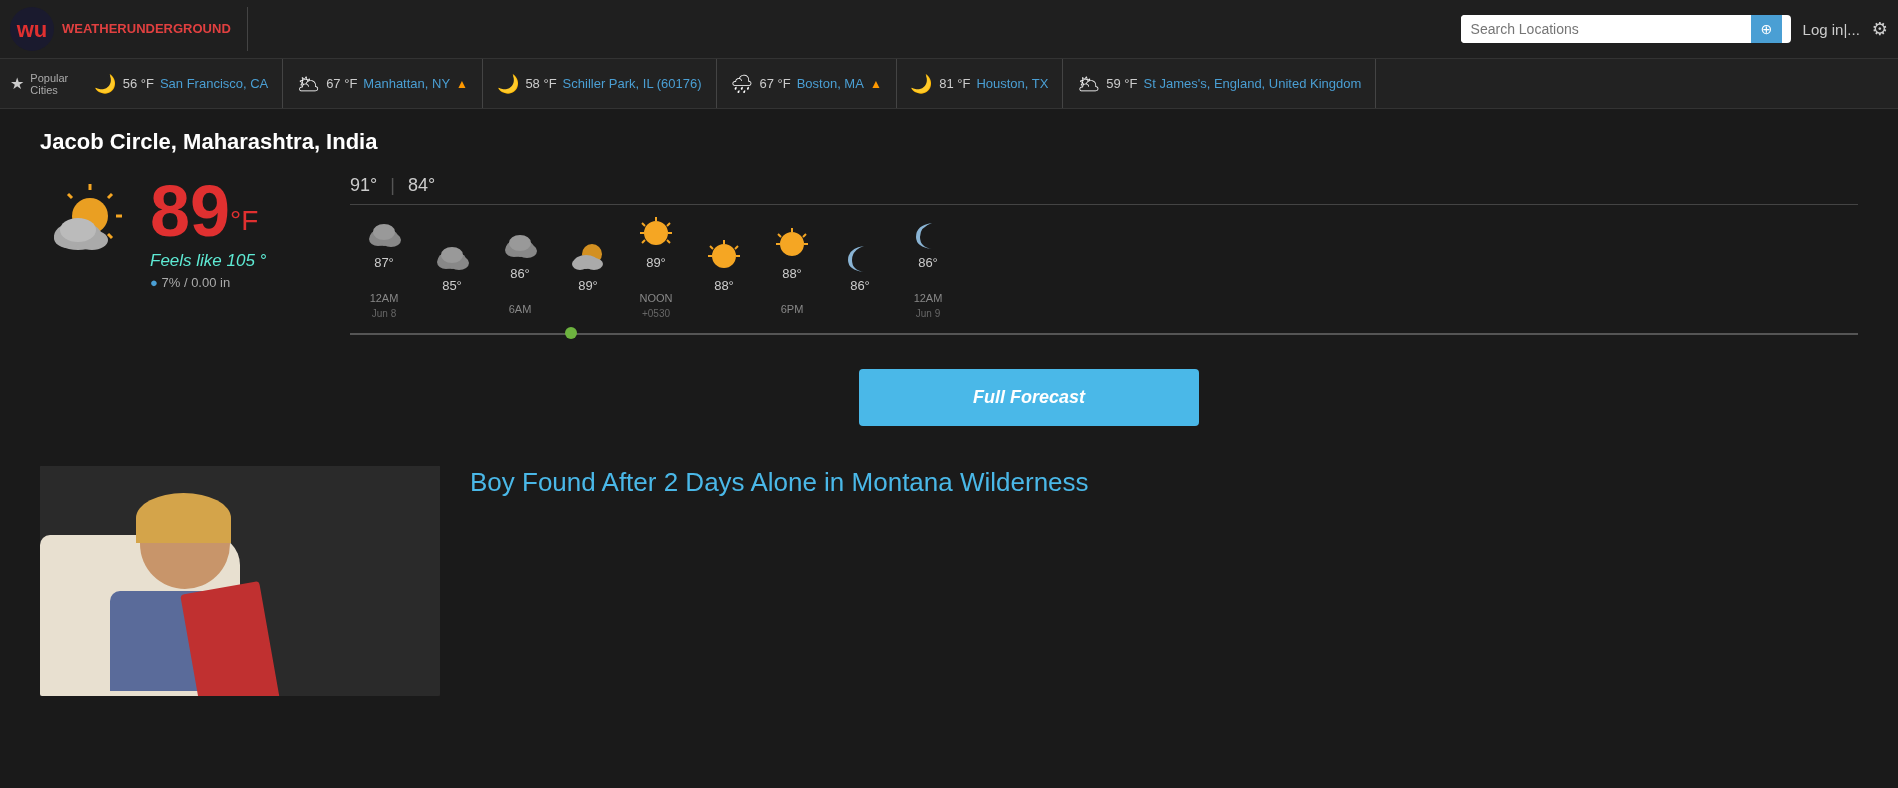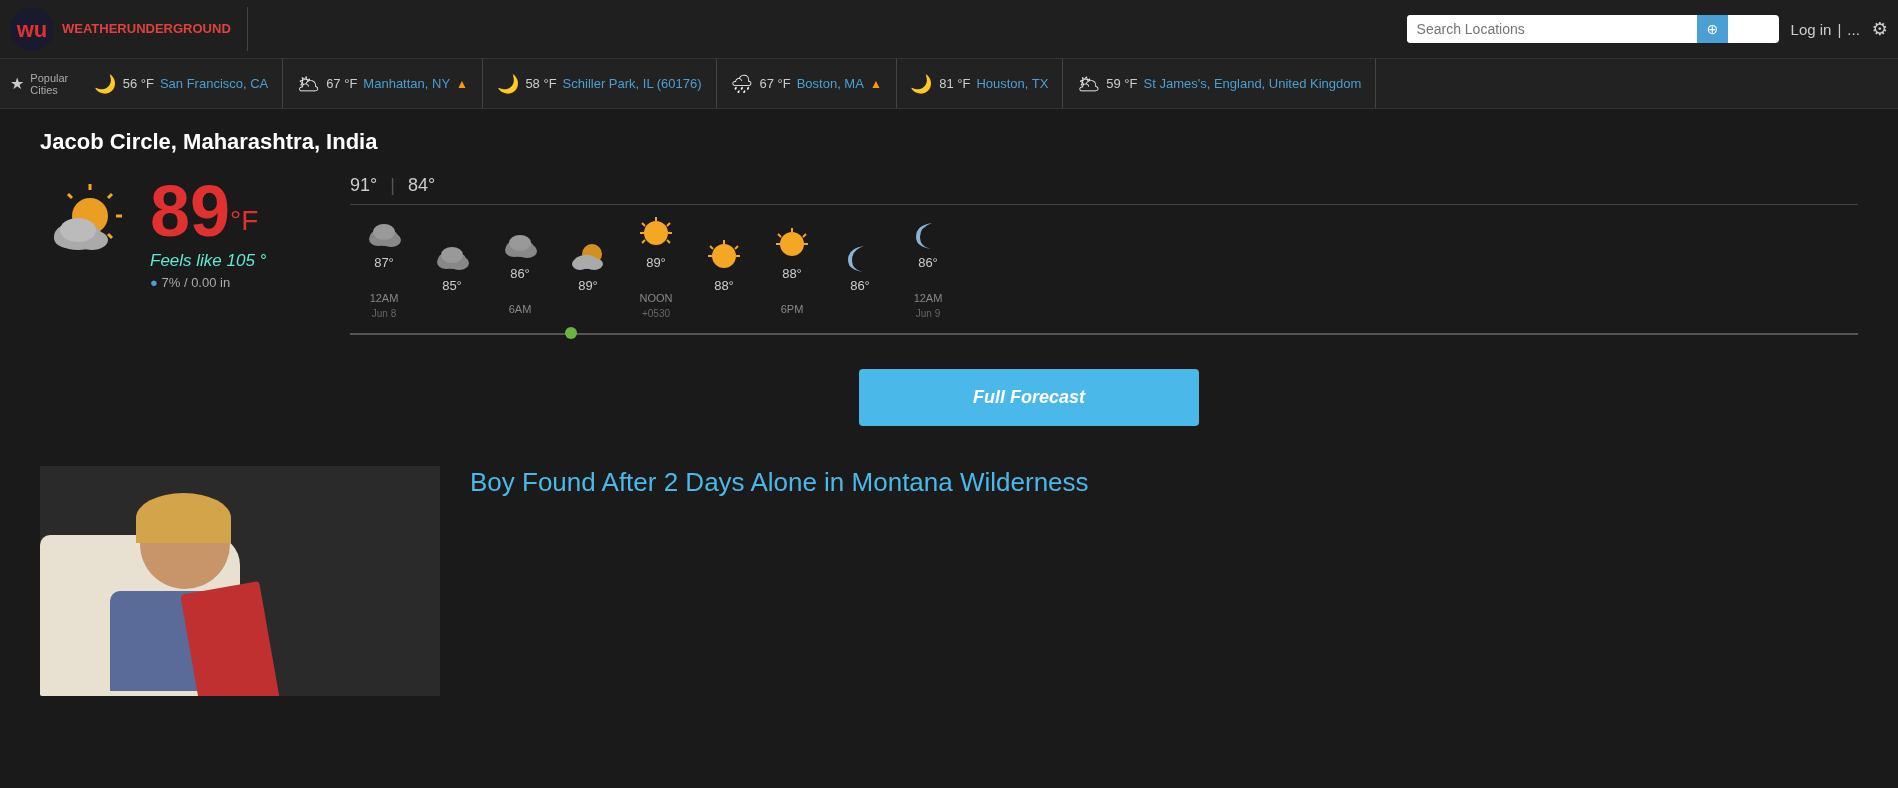--- a/index.html
+++ b/index.html
@@ -55,39 +55,39 @@
       align-items: center;
       gap: 12px;
       margin-left: auto;
     }
     .search-box {
       display: flex;
       align-items: flex-start;
       background: #fff;
       border-radius: 4px;
       overflow: hidden;
-      width: 372px;
+      width: 330px;
     }
     .search-box input {
       border: none;
       outline: none;
       padding: 6px 10px;
       font-size: 14px;
       width: 290px;
       color: #333;
     }
     .search-icon-btn {
       background: #4a9fd4;
       border: none;
       padding: 6px 10px;
       cursor: pointer;
       color: white;
       font-size: 14px;
     }
-    .auth-links { color: #ccc; font-size: 15px; display: flex; gap: 6px; }
+    .auth-links { color: #ccc; font-size: 15px; display: flex; }
     .auth-links a { color: #ccc; text-decoration: none; }
     .settings-icon { color: #ccc; font-size: 18px; cursor: pointer; }
 
     
     .cities-bar {
       background: #222;
       border-bottom: 1px solid #333;
       display: flex;
       align-items: center;
       padding: 0 10px;

